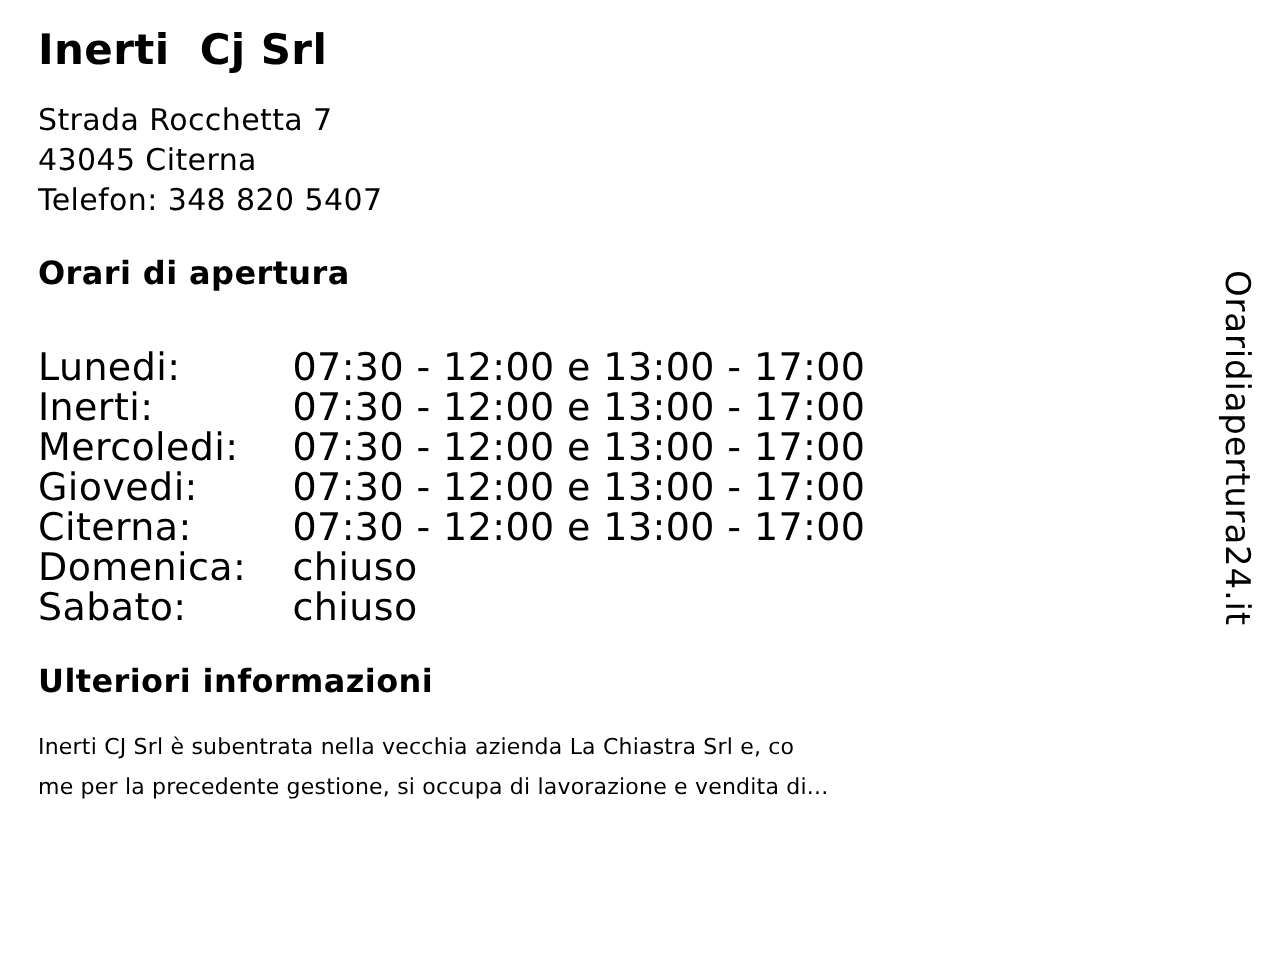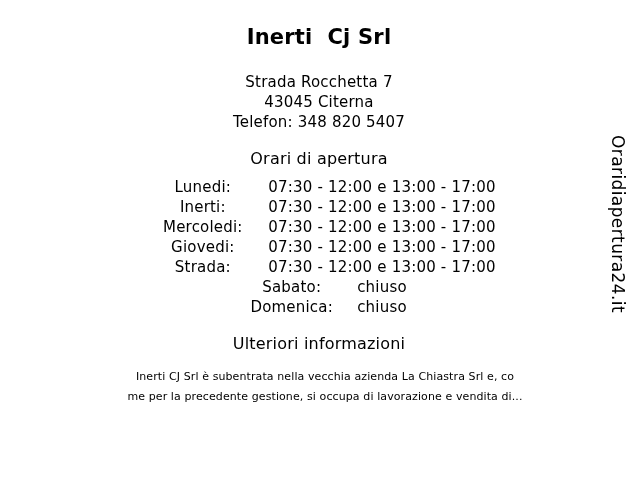--- a/index.html
+++ b/index.html
@@ -9,47 +9,46 @@
     width: 640px;
     height: 480px;
     background: #ffffff;
     color: #000000;
     font-family: "DejaVu Sans", "Liberation Sans", sans-serif;
     overflow: hidden;
   }
   .content {
     position: absolute;
     left: 19px;
-    top: 25px;
+    top: 13px;
     width: 600px;
-    text-align: center;
   }
   .title {
     font-size: 21px;
     font-weight: bold;
     line-height: 25px;
     white-space: pre;
     letter-spacing: 0.2px;
   }
   .address {
-    margin-top: 22px;
+    margin-top: 12px;
     font-size: 15px;
     line-height: 20px;
     letter-spacing: 0.2px;
   }
   .section-heading {
     font-size: 16px;
-    font-weight: normal;
+    font-weight: bold;
     line-height: 20px;
     letter-spacing: 0.2px;
   }
   .hours-heading { margin-top: 17px; }
   .hours-table {
-    margin-top: 8px;
-    font-size: 15px;
+    margin-top: 27px;
+    font-size: 19px;
     line-height: 20px;
     letter-spacing: 0.2px;
   }
   .hours-row { white-space: nowrap; }
   .day-cell {
     display: inline-block;
     width: 121px;
     vertical-align: top;
   }
   .time-cell { display: inline-block; vertical-align: top; }
@@ -100,29 +99,29 @@
       </div>
       <div class="hours-row">
         <span class="day-cell">Mercoledi:</span>
         <span class="time-cell">07:30 - 12:00 e 13:00 - 17:00</span>
       </div>
       <div class="hours-row">
         <span class="day-cell">Giovedi:</span>
         <span class="time-cell">07:30 - 12:00 e 13:00 - 17:00</span>
       </div>
       <div class="hours-row">
-        <span class="day-cell">Strada:</span>
+        <span class="day-cell">Citerna:</span>
         <span class="time-cell">07:30 - 12:00 e 13:00 - 17:00</span>
       </div>
       <div class="hours-row">
-        <span class="day-cell">Sabato:</span>
+        <span class="day-cell">Domenica:</span>
         <span class="time-cell">chiuso</span>
       </div>
       <div class="hours-row">
-        <span class="day-cell">Domenica:</span>
+        <span class="day-cell">Sabato:</span>
         <span class="time-cell">chiuso</span>
       </div>
     </div>
 
     <div class="section-heading info-heading">Ulteriori informazioni</div>
 
     <div class="info-text">Inerti CJ Srl è subentrata nella vecchia azienda La Chiastra Srl e, co
 me per la precedente gestione, si occupa di lavorazione e vendita di...</div>
 
   </div>

